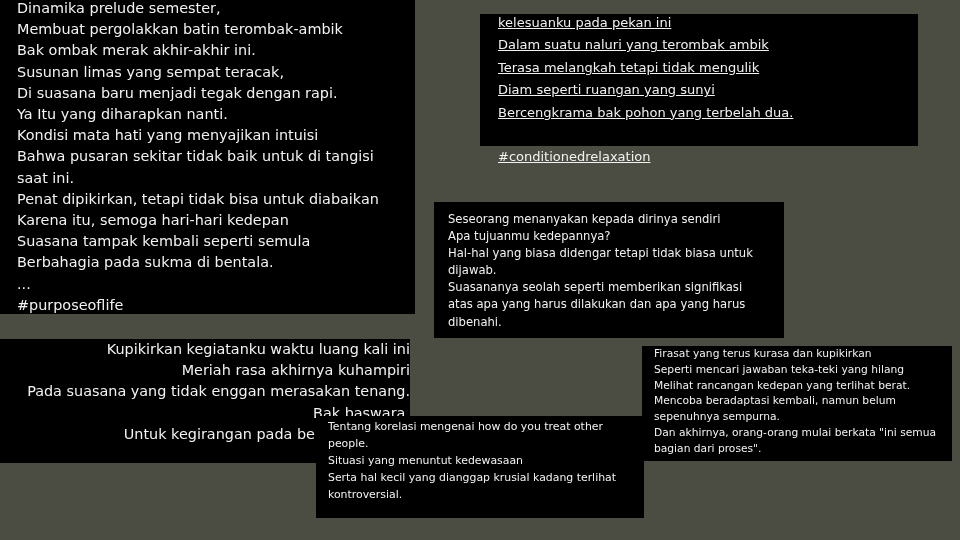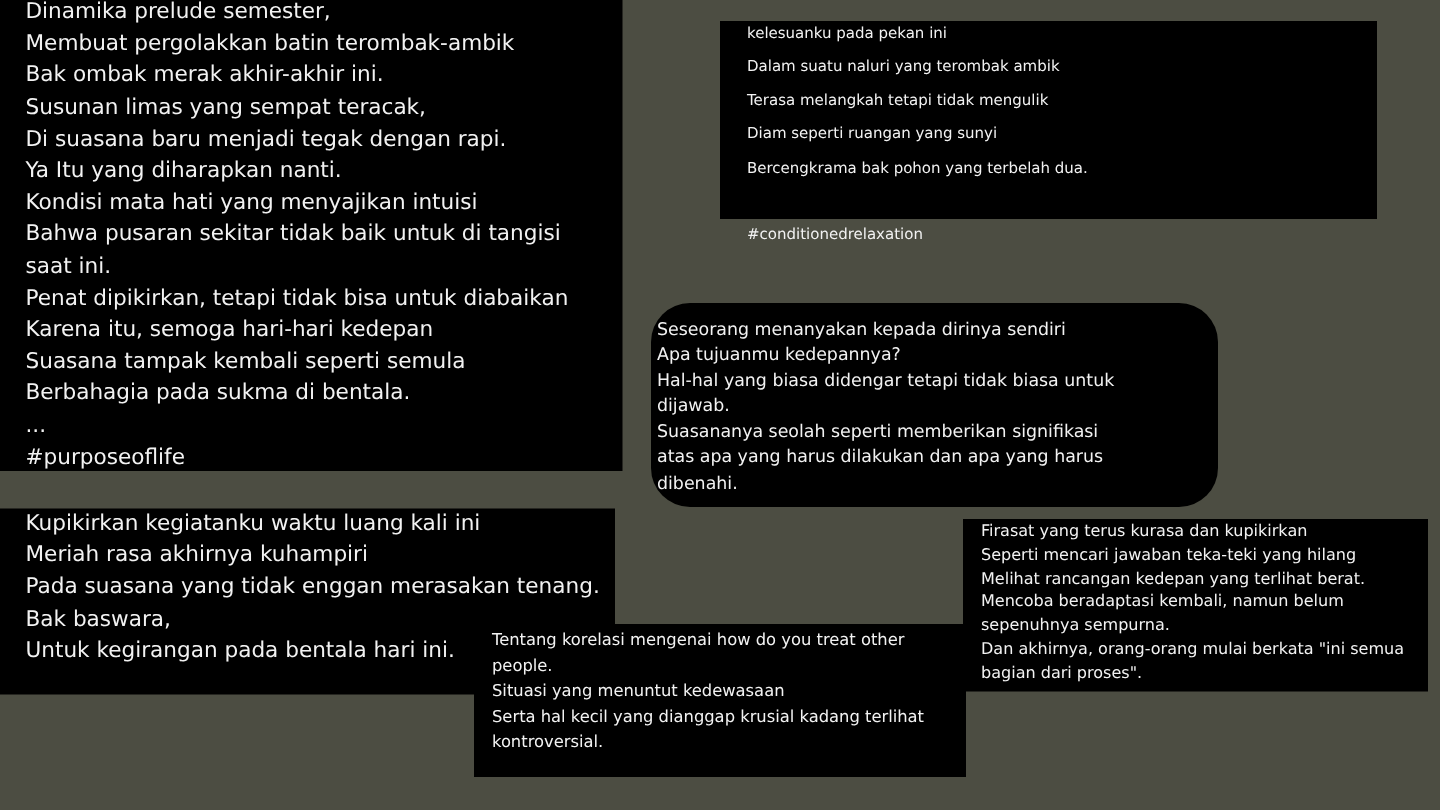--- a/index.html
+++ b/index.html
@@ -31,36 +31,37 @@
     font-size: 14.4px;
     line-height: 21.2px;
     top: -2px;
   }
   
   #card-2 {
     left: 0; top: 339px; width: 410px; height: 124px;
     padding: 0 0 0 17px;
     font-size: 14.4px;
     line-height: 21.2px;
+    text-align: right;
   }
   
   #card-3 {
     left: 480px; top: 14px; width: 438px; height: 132px;
     padding: 0 0 0 18px;
-    font-size: 10px;
+    font-size: 13px;
     line-height: 22.4px;
+    text-decoration: underline;
   }
   #card-3 .line:first-child { margin-top: -2px; }
   
   #card-4 {
-    left: 434px; top: 202px; width: 378px; height: 136px;
-    padding: 9px 0 0 4px;
+    left: 434px; top: 202px; width: 350px; height: 136px;
+    padding: 9px 0 0 14px;
     font-size: 11.6px;
     line-height: 17.1px;
-    border-radius: 26px;
   }
   
   #card-5 {
     left: 630px; top: 346px; width: 310px; height: 115px;
     padding: 0 0 0 12px;
     font-size: 10.7px;
     line-height: 15.8px;
     margin-left: 12px;
   }
   

